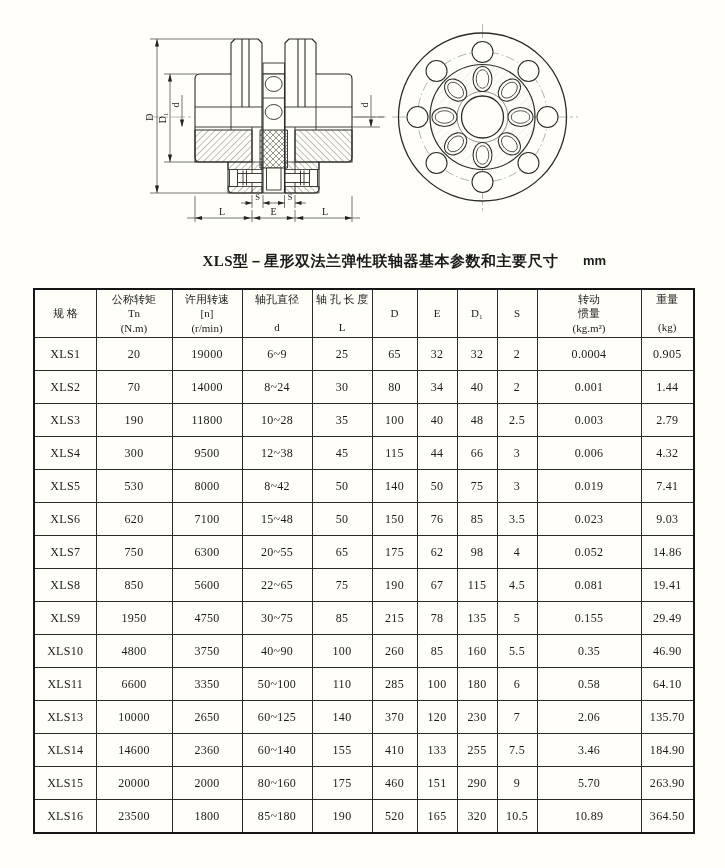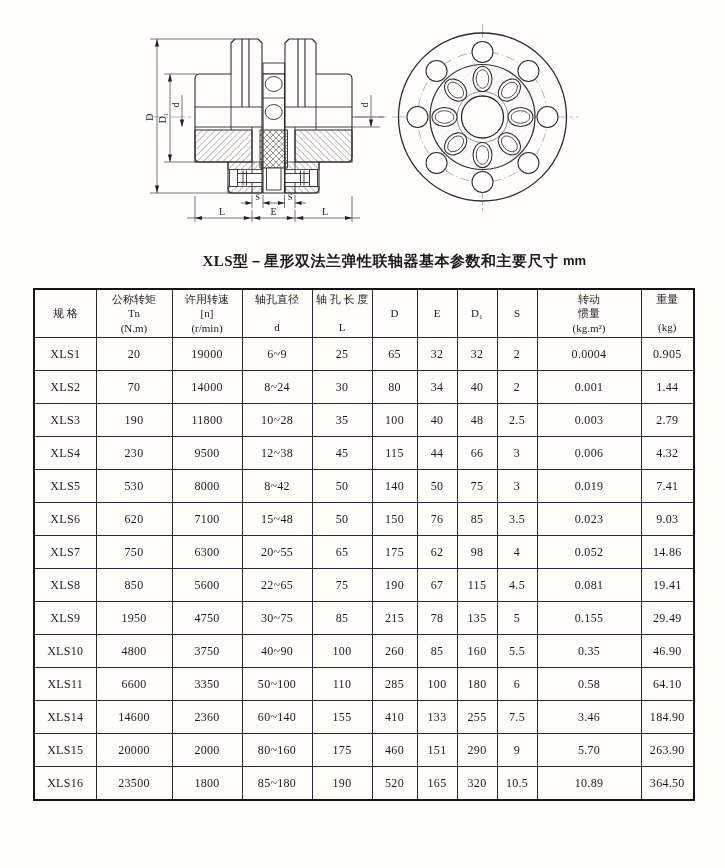--- a/index.html
+++ b/index.html
@@ -19,21 +19,21 @@
   }
   .doc-title{
     text-align:center;
     font-size:15px;
     font-weight:bold;
     letter-spacing:0.5px;
     padding-left:36px;
   }
   .unit-label{
     position:absolute;
-    left:563px;top:1px;
+    left:583px;top:1px;
     font-size:13px;
     font-weight:bold;
     font-family:"Liberation Sans","DejaVu Sans",sans-serif;
   }
   table.spec{
     border-collapse:collapse;
     table-layout:fixed;
     margin:12px 0 0 33px;
     width:660px;
     border:2px solid #161616;
@@ -365,21 +365,21 @@
           <td>35</td>
           <td>100</td>
           <td>40</td>
           <td>48</td>
           <td>2.5</td>
           <td>0.003</td>
           <td>2.79</td>
         </tr>
         <tr>
           <td>XLS4</td>
-          <td>230</td>
+          <td>300</td>
           <td>9500</td>
           <td>12~38</td>
           <td>45</td>
           <td>115</td>
           <td>44</td>
           <td>66</td>
           <td>3</td>
           <td>0.006</td>
           <td>4.32</td>
         </tr>
@@ -468,20 +468,33 @@
           <td>50~100</td>
           <td>110</td>
           <td>285</td>
           <td>100</td>
           <td>180</td>
           <td>6</td>
           <td>0.58</td>
           <td>64.10</td>
         </tr>
         <tr>
+          <td>XLS13</td>
+          <td>10000</td>
+          <td>2650</td>
+          <td>60~125</td>
+          <td>140</td>
+          <td>370</td>
+          <td>120</td>
+          <td>230</td>
+          <td>7</td>
+          <td>2.06</td>
+          <td>135.70</td>
+        </tr>
+        <tr>
           <td>XLS14</td>
           <td>14600</td>
           <td>2360</td>
           <td>60~140</td>
           <td>155</td>
           <td>410</td>
           <td>133</td>
           <td>255</td>
           <td>7.5</td>
           <td>3.46</td>

